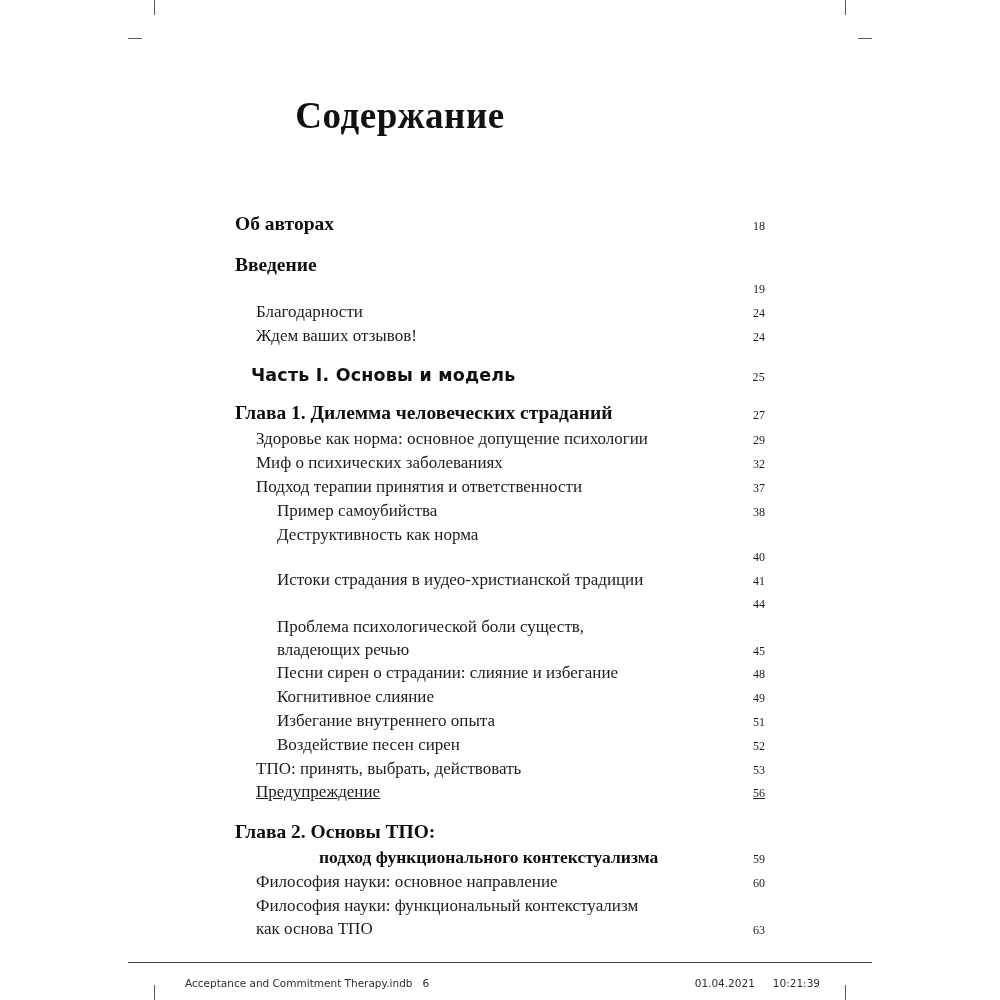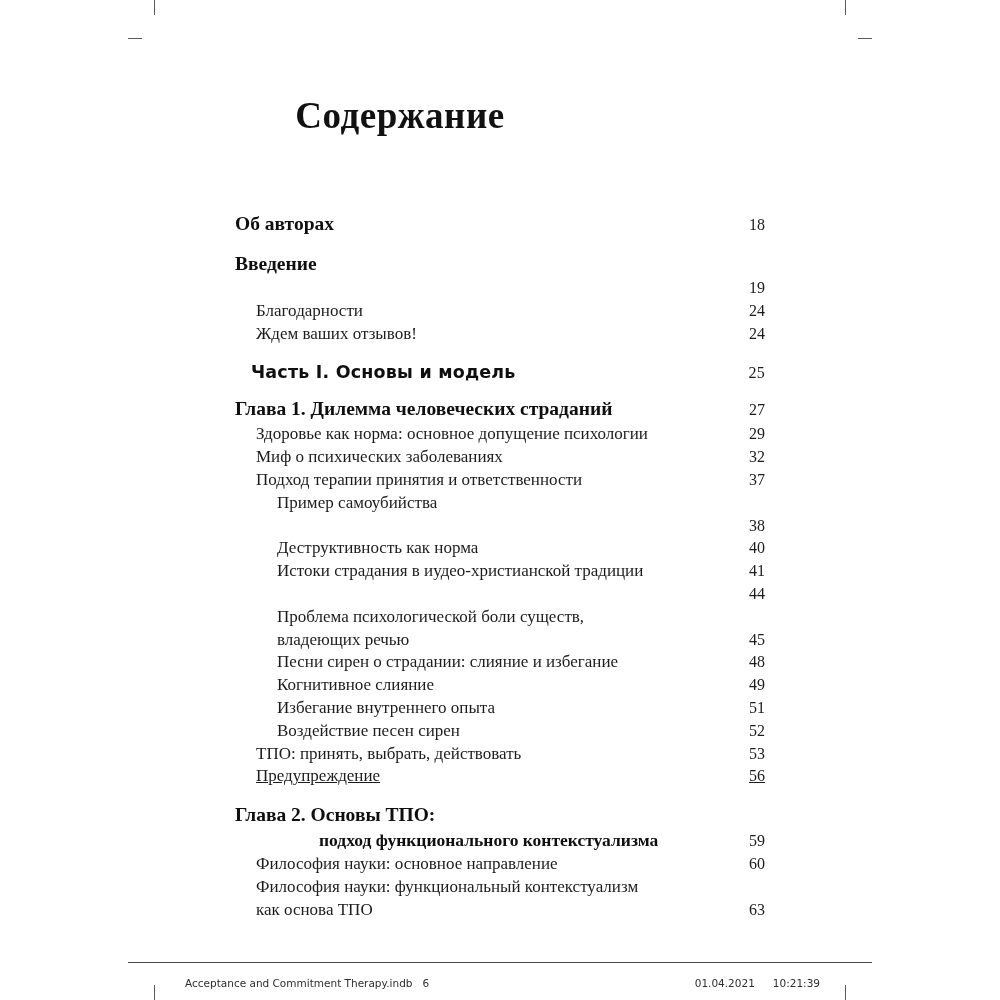--- a/index.html
+++ b/index.html
@@ -63,21 +63,21 @@
     letter-spacing: 0.2px;
     color: #0f0f0f;
     margin-left: 16px;
   }
   .toc-label { flex: 0 1 auto; }
   .toc-page {
     margin-left: auto;
     padding-left: 12px;
     font-family: "Liberation Serif", serif;
     font-weight: normal;
-    font-size: 16px;
+    font-size: 12px;
     color: #1c1c1c;
   }
   .crop {
     position: absolute;
     background: #5a5a5a;
   }
   .crop.v { width: 1px; height: 15px; }
   .crop.h { width: 14px; height: 1px; }
   .crop-v-tl { left: 154px; top: 0; }
   .crop-h-tl { left: 128px; top: 38px; }
@@ -159,25 +159,25 @@
         <span class="toc-page">29</span>
       </div>
       <div class="toc-row normal" style="padding-left: 21px;">
         <span class="toc-label">Миф о психических заболеваниях</span>
         <span class="toc-page">32</span>
       </div>
       <div class="toc-row normal" style="padding-left: 21px; justify-content: space-between;">
         <span class="toc-label">Подход терапии принятия и ответственности</span>
         <span class="toc-page">37</span>
       </div>
-      <div class="toc-row normal" style="padding-left: 42px; flex-direction: column;">
+      <div class="toc-row normal" style="padding-left: 42px;">
         <span class="toc-label">Пример самоубийства</span>
         <span class="toc-page">38</span>
       </div>
-      <div class="toc-row normal" style="padding-left: 42px;">
+      <div class="toc-row normal" style="padding-left: 42px; flex-direction: column;">
         <span class="toc-label">Деструктивность как норма</span>
         <span class="toc-page">40</span>
       </div>
       <div class="toc-row normal" style="padding-left: 42px;">
         <span class="toc-label">Истоки страдания в иудео-христианской традиции</span>
         <span class="toc-page">41</span>
       </div>
       <div class="toc-row normal" style="padding-left: 42px;">
         <span class="toc-page">44</span>
       </div>

